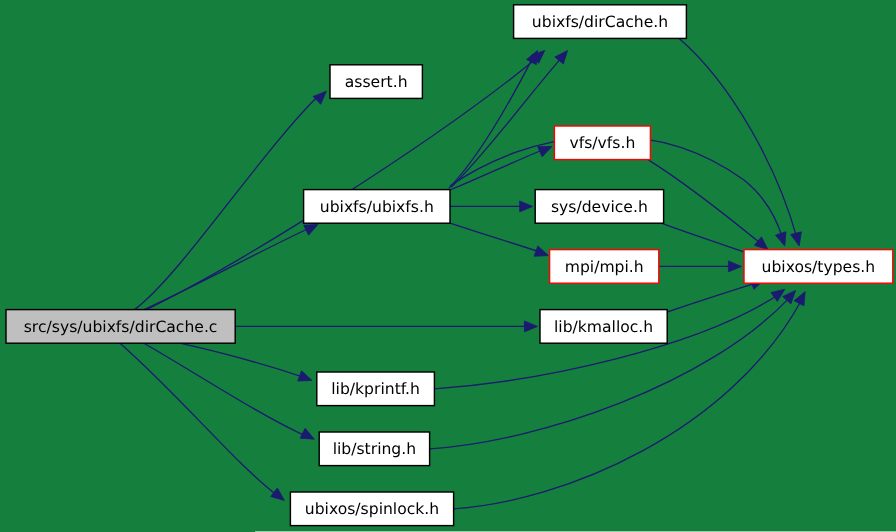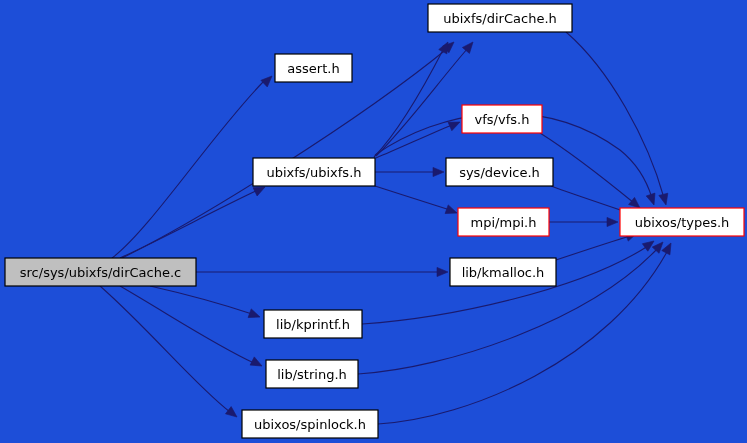--- a/index.html
+++ b/index.html
@@ -4,21 +4,21 @@
 <style>
   html, body {
     margin: 0;
     padding: 0;
     background: #ffffff;
   }
   #canvas {
     position: relative;
     width: 747px;
     height: 443px;
-    background: #1d4ed8;
+    background: #15803d;
     overflow: hidden;
     font-family: "DejaVu Sans", sans-serif;
   }
   svg#graph {
     position: absolute;
     left: 0;
     top: 0;
     width: 747px;
     height: 443px;
   }

